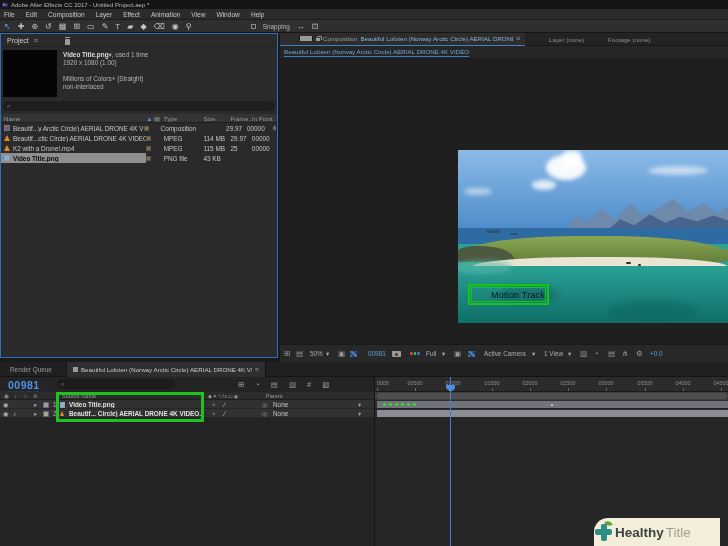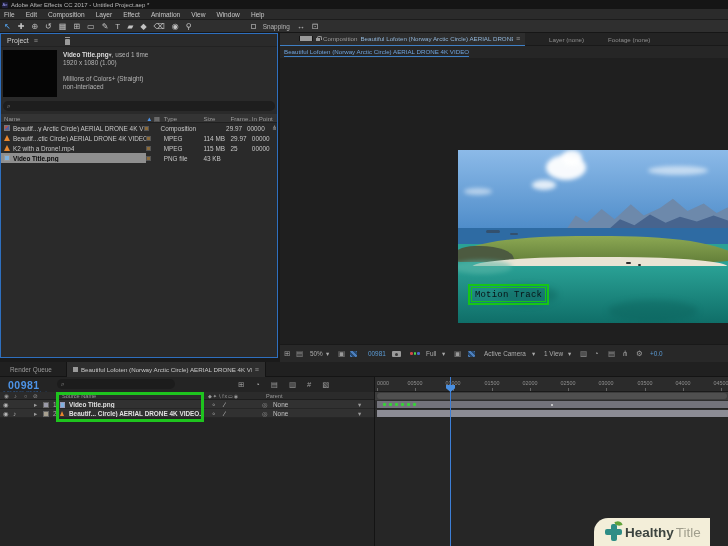--- a/index.html
+++ b/index.html
@@ -74,21 +74,21 @@
   .islet { position:absolute; background:#33506e; border-radius:2px; }
   .island { position:absolute; left:-6px; top:86px; width:284px; height:26px; background:linear-gradient(#8ca853,#64803a); border-radius:50% 50% 12% 12% / 100% 100% 14% 14%;}
   .island-rock { position:absolute; left:-6px; top:96px; width:62px; height:16px; background:#4c5a40; border-radius:40% 60% 20% 20% / 80% 90% 20% 20%;}
   .beach { position:absolute; left:14px; top:107px; width:256px; height:13px; background:#e9e4d4; border-radius:45% 45% 30% 30% / 80% 80% 25% 25%;}
   .beach-speck { position:absolute; background:#2e2e2e; border-radius:1px;}
   .fgwater { position:absolute; left:0; top:116px; width:270px; height:57px; background:linear-gradient(#2aa195,#0f6e68);}
   .mottle { position:absolute; background:#0b5f59; border-radius:50%; filter:blur(3px); opacity:.4;}
   .shallow { position:absolute; left:-6px; top:110px; width:60px; height:14px; background:#5cb7a8; opacity:.55; border-radius:50%; filter:blur(2px);}
 
   .mtrack-outer { position:absolute; left:10px; top:134px; width:81px; height:21px; border:2px solid #17c517; }
-  .mtrack-inner { position:absolute; left:1px; top:1px; right:1px; bottom:1px; border:1.5px solid #17c517; display:flex; align-items:center; justify-content:center;font-family:Liberation Mono, monospace;}
+  .mtrack-inner { position:absolute; left:1px; top:1px; right:1px; bottom:1px; border:1.5px solid #17c517; display:flex; align-items:center; justify-content:flex-end;}
   .mtrack-inner span { font-size:9px; color:#091316; letter-spacing:.2px;}
 
   .comp-toolbar { position:absolute; left:0; top:311px; width:448px; height:18px; background:#282828; border-top:1px solid #191919;}
   .ct { position:absolute; top:5px; font-size:6.4px; color:#ababab; }
   .ct.blue { color:#5b9bd5; }
   .ct.g { font-size:7.5px; top:4px; color:#9a9a9a;}
   .mini-cam { position:absolute; top:6px; width:9px; height:6px; background:#9a9a9a; border-radius:1px;}
   .mini-cam::after { content:""; position:absolute; left:3px; top:1.5px; width:3px; height:3px; border-radius:50%; background:#3a3a3a;}
   .rgb-dots { position:absolute; top:7px; display:flex; gap:1px;}
   .rgb-dots i { width:2.5px; height:2.5px; border-radius:50%; display:block;}
@@ -120,21 +120,21 @@
   .workarea { position:absolute; left:0; top:15px; width:354px; height:8px; background:#3c3c3c;}
   .workarea .bar { position:absolute; left:2px; top:1px; width:350px; height:6px; background:#4f4f4f; border-radius:3px;}
   .bar-row { position:absolute; left:0; width:354px; height:9px; background:#2d2d2d; border-bottom:1px solid #242424;}
   .layer-bar { position:absolute; left:2px; top:1px; width:352px; height:7px; }
   .kf { position:absolute; width:3px; height:3px; background:#35d435; border-radius:1px; top:3px;}
   .mark { position:absolute; width:2px; height:2px; background:#ddd; border-radius:1px; top:3.5px;}
   .playhead-line { position:absolute; left:75px; top:0; width:1px; height:169px; background:#3d7fd6; z-index:30;}
   .playhead-head { position:absolute; left:71px; top:8px; width:9px; height:7px; background:#4a8fe0; clip-path:polygon(0 0,100% 0,100% 45%,50% 100%,0 45%); z-index:31;}
 
   
-  .watermark { left:594px; top:518px; width:116px; height:28px; background:#f3eed9; border-radius:14px 0 0 0; display:flex; align-items:center; padding-left:11px; z-index:60;}
+  .watermark { left:594px; top:518px; width:126px; height:28px; background:#f3eed9; border-radius:14px 0 0 0; display:flex; align-items:center; padding-left:1px; z-index:60;}
   .wm-cross { position:relative; width:17px; height:17px; flex:0 0 auto; margin-right:3px;}
   .wm-cross .v { position:absolute; left:5.5px; top:0; width:6px; height:17px; background:#2e8d86; border-radius:2px;}
   .wm-cross .h { position:absolute; left:0; top:5.5px; width:17px; height:6px; background:#2e8d86; border-radius:2px;}
   .wm-cross .leaf { position:absolute; left:10px; top:-3px; width:7px; height:5px; background:#5fa33a; border-radius:0 80% 0 80%; transform:rotate(-15deg);}
   .wm-bold { font-size:13.5px; font-weight:bold; color:#3c4440; }
   .wm-light { font-size:13.5px; color:#a09e8d; margin-left:2px;}
 </style>
 </head>
 <body>
 

